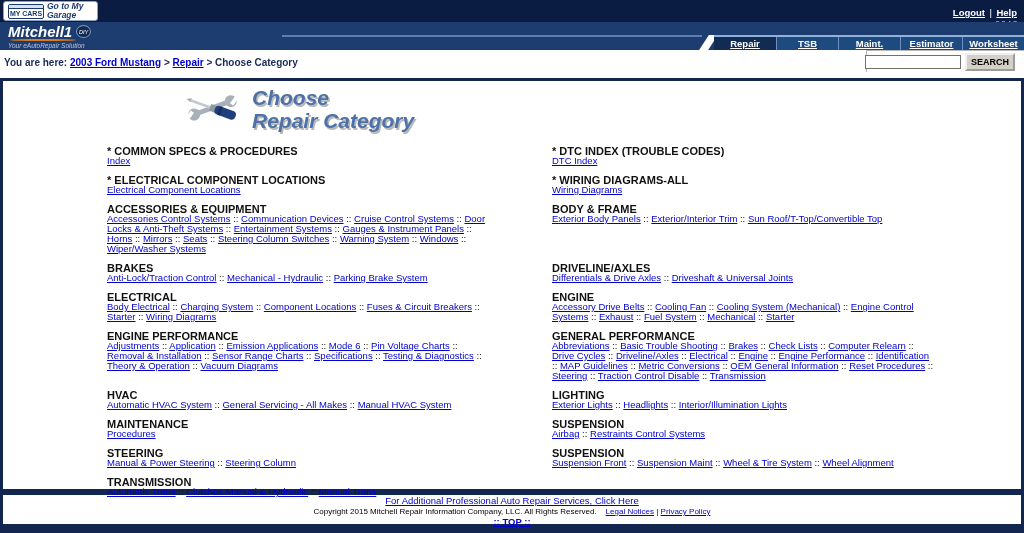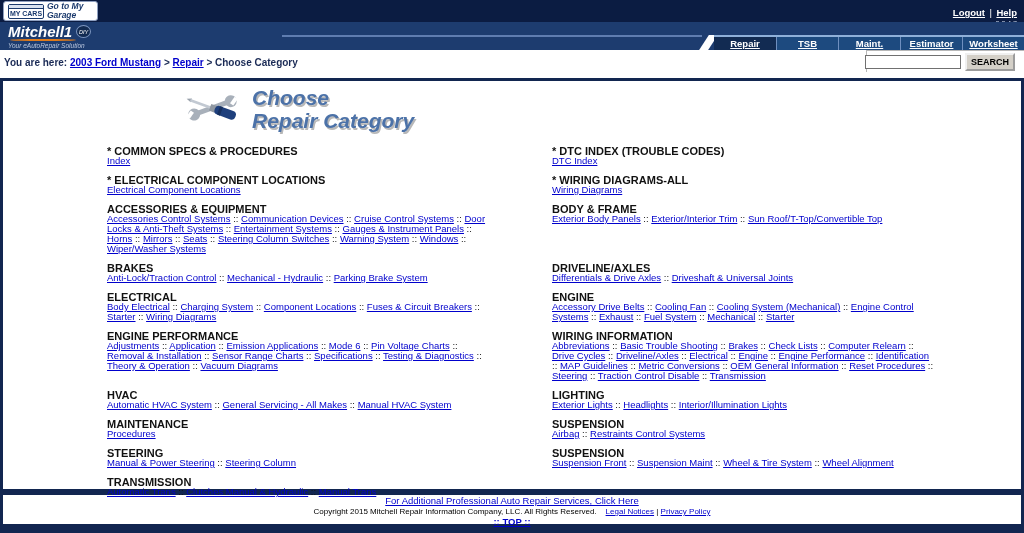--- a/index.html
+++ b/index.html
@@ -208,21 +208,21 @@
             <div class="sec-title">ENGINE</div>
             <div class="sec-links"><a href="#">Accessory Drive Belts</a><span class="sep"> :: </span><a href="#">Cooling Fan</a><span class="sep"> :: </span><a href="#">Cooling System (Mechanical)</a><span class="sep"> :: </span><a href="#">Engine Control Systems</a><span class="sep"> :: </span><a href="#">Exhaust</a><span class="sep"> :: </span><a href="#">Fuel System</a><span class="sep"> :: </span><a href="#">Mechanical</a><span class="sep"> :: </span><a href="#">Starter</a></div>
           </div>
         </div>
         <div class="row">
           <div class="cell cell-left">
             <div class="sec-title">ENGINE PERFORMANCE</div>
             <div class="sec-links"><a href="#">Adjustments</a><span class="sep"> :: </span><a href="#">Application</a><span class="sep"> :: </span><a href="#">Emission Applications</a><span class="sep"> :: </span><a href="#">Mode 6</a><span class="sep"> :: </span><a href="#">Pin Voltage Charts</a><span class="sep"> :: </span><a href="#">Removal &amp; Installation</a><span class="sep"> :: </span><a href="#">Sensor Range Charts</a><span class="sep"> :: </span><a href="#">Specifications</a><span class="sep"> :: </span><a href="#">Testing &amp; Diagnostics</a><span class="sep"> :: </span><a href="#">Theory &amp; Operation</a><span class="sep"> :: </span><a href="#">Vacuum Diagrams</a></div>
           </div>
           <div class="cell cell-right">
-            <div class="sec-title">WIRING INFORMATION</div>
+            <div class="sec-title">GENERAL PERFORMANCE</div>
             <div class="sec-links"><a href="#">Abbreviations</a><span class="sep"> :: </span><a href="#">Basic Trouble Shooting</a><span class="sep"> :: </span><a href="#">Brakes</a><span class="sep"> :: </span><a href="#">Check Lists</a><span class="sep"> :: </span><a href="#">Computer Relearn</a><span class="sep"> :: </span><a href="#">Drive Cycles</a><span class="sep"> :: </span><a href="#">Driveline/Axles</a><span class="sep"> :: </span><a href="#">Electrical</a><span class="sep"> :: </span><a href="#">Engine</a><span class="sep"> :: </span><a href="#">Engine Performance</a><span class="sep"> :: </span><a href="#">Identification</a><span class="sep"> :: </span><a href="#">MAP Guidelines</a><span class="sep"> :: </span><a href="#">Metric Conversions</a><span class="sep"> :: </span><a href="#">OEM General Information</a><span class="sep"> :: </span><a href="#">Reset Procedures</a><span class="sep"> :: </span><a href="#">Steering</a><span class="sep"> :: </span><a href="#">Traction Control Disable</a><span class="sep"> :: </span><a href="#">Transmission</a></div>
           </div>
         </div>
         <div class="row">
           <div class="cell cell-left">
             <div class="sec-title">HVAC</div>
             <div class="sec-links"><a href="#">Automatic HVAC System</a><span class="sep"> :: </span><a href="#">General Servicing - All Makes</a><span class="sep"> :: </span><a href="#">Manual HVAC System</a></div>
           </div>
           <div class="cell cell-right">
             <div class="sec-title">LIGHTING</div>

